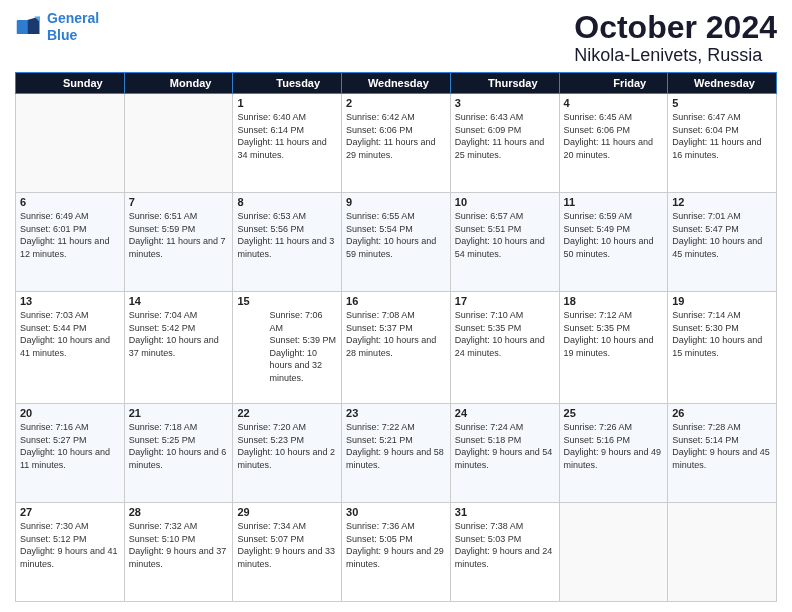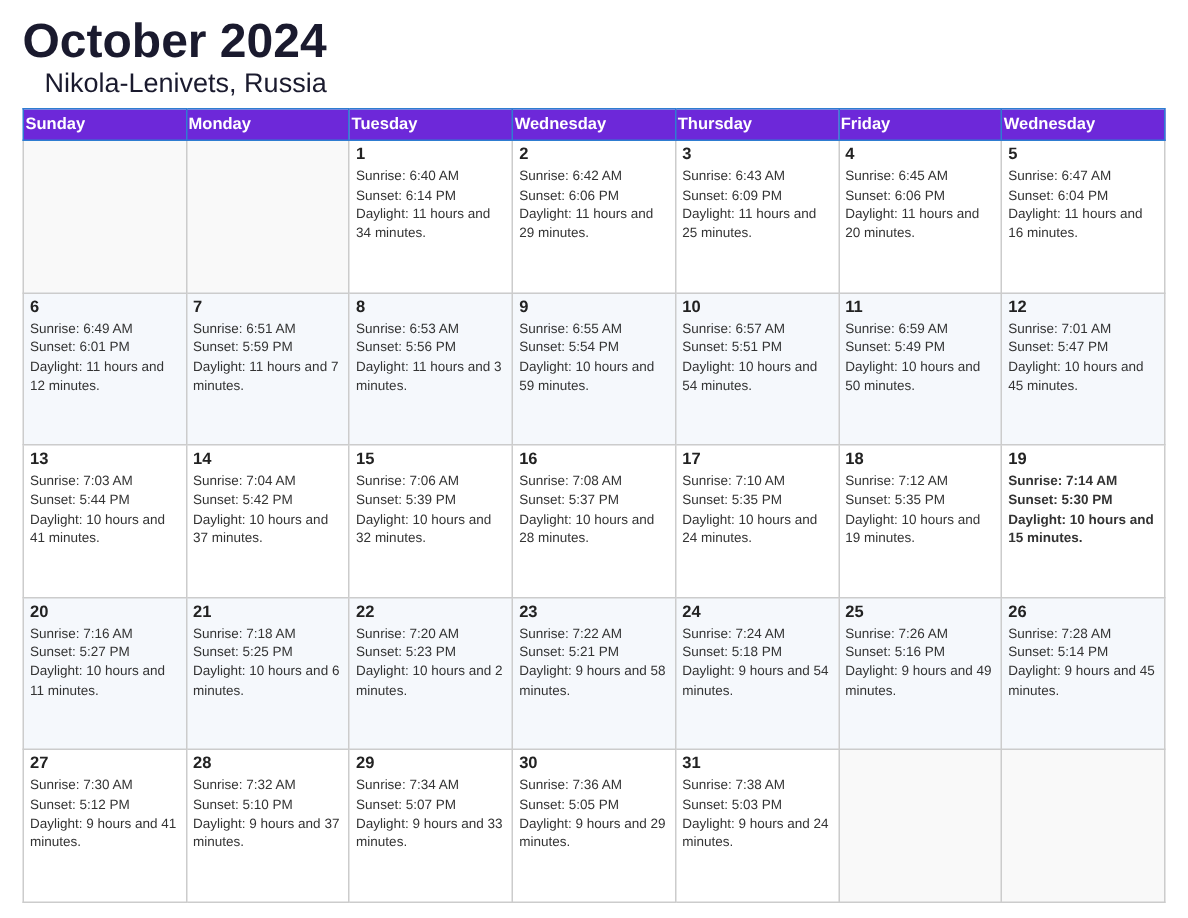--- a/index.html
+++ b/index.html
@@ -35,46 +35,45 @@
       line-height: 1.2;
     }
     .logo-text span {
       color: #2e7dd1;
     }
     .logo-icon {
       width: 28px;
       height: 28px;
     }
     .title-area {
-      text-align: right;
     }
     .month-title {
       font-size: 32px;
       font-weight: bold;
       color: #1a1a2e;
       line-height: 1.1;
     }
     .location {
       font-size: 18px;
       color: #1a1a2e;
     }
     .calendar {
       flex: 1;
       border: 1px solid #ccc;
       border-collapse: collapse;
       width: 100%;
       table-layout: fixed;
     }
     .calendar th {
-      background: #6d28d9;
+      background: #0f172a;
       color: #fff;
       font-size: 11px;
       font-weight: bold;
-      text-align: left;
-      padding: 4px 1px;
+      text-align: right;
+      padding: 4px 21px;
       border: 1px solid #2e7dd1;
     }
     .calendar td {
       border: 1px solid #ccc;
       vertical-align: top;
       padding: 3px 4px;
       font-size: 9.5px;
       color: #222;
       background: #fff;
       height: 85px;
@@ -99,20 +98,31 @@
     table {
       width: 100%;
       border-collapse: collapse;
     }
   </style>
 </head>
 <body>
 
 <div class="page">
   <div class="header">
+    <div class="logo">
+      <svg class="logo-icon" viewBox="0 0 32 32">
+        <rect x="2" y="8" width="12" height="16" rx="1" fill="#2e7dd1"></rect>
+        <polygon points="14,8 28,4 28,24 14,24" fill="#1a3a6e"></polygon>
+        <polygon points="22,4 28,4 28,10" fill="#5ba3e8"></polygon>
+      </svg>
+      <div class="logo-text">
+        <div><span>General</span></div>
+        <div><span>Blue</span></div>
+      </div>
+    </div>
     <div class="title-area">
       <div class="month-title">October 2024</div>
       <div class="location">Nikola-Lenivets, Russia</div>
     </div>
   </div>
 
   <table class="calendar">
     <thead>
       <tr>
         <th>Sunday</th>
@@ -211,21 +221,21 @@
 Daylight: 10 hours and 41 minutes.</div>
           </td>
           <td>
             <span class="day-num">14</span>
             <div class="day-info" style="white-space: pre-line;">Sunrise: 7:04 AM
 Sunset: 5:42 PM
 Daylight: 10 hours and 37 minutes.</div>
           </td>
           <td>
             <span class="day-num">15</span>
-            <div class="day-info" style="white-space: pre-line;">Sunrise: 7:06 AM
+            <div class="day-info" style="white-space: pre-line; margin-left: 32px;">Sunrise: 7:06 AM
 Sunset: 5:39 PM
 Daylight: 10 hours and 32 minutes.</div>
           </td>
           <td>
             <span class="day-num">16</span>
             <div class="day-info" style="white-space: pre-line;">Sunrise: 7:08 AM
 Sunset: 5:37 PM
 Daylight: 10 hours and 28 minutes.</div>
           </td>
           <td>
@@ -235,21 +245,21 @@
 Daylight: 10 hours and 24 minutes.</div>
           </td>
           <td>
             <span class="day-num">18</span>
             <div class="day-info" style="white-space: pre-line;">Sunrise: 7:12 AM
 Sunset: 5:35 PM
 Daylight: 10 hours and 19 minutes.</div>
           </td>
           <td>
             <span class="day-num">19</span>
-            <div class="day-info" style="white-space: pre-line; font-weight: bold;">Sunrise: 7:14 AM
+            <div class="day-info" style="white-space: pre-line;">Sunrise: 7:14 AM
 Sunset: 5:30 PM
 Daylight: 10 hours and 15 minutes.</div>
           </td>
         </tr>
         <tr>
           <td>
             <span class="day-num">20</span>
             <div class="day-info" style="white-space: pre-line;">Sunrise: 7:16 AM
 Sunset: 5:27 PM
 Daylight: 10 hours and 11 minutes.</div>

